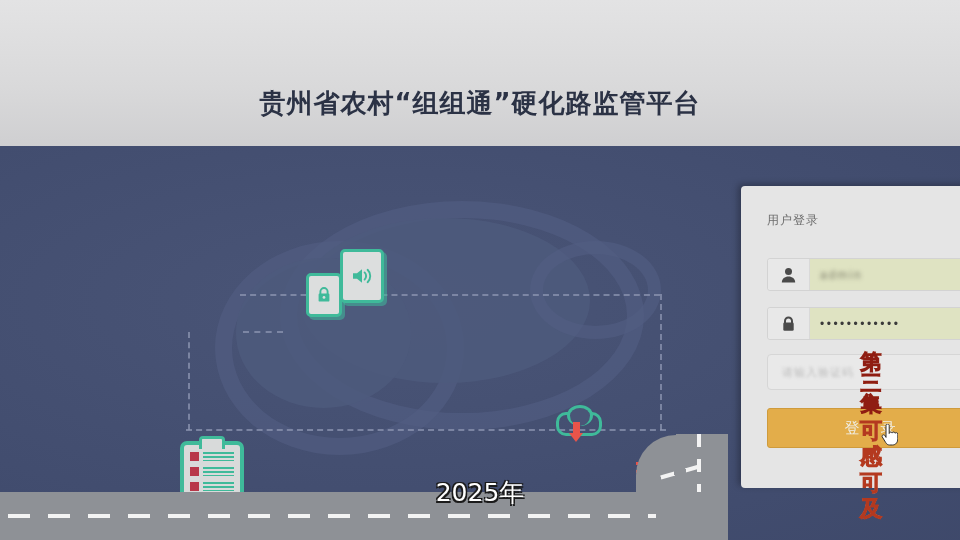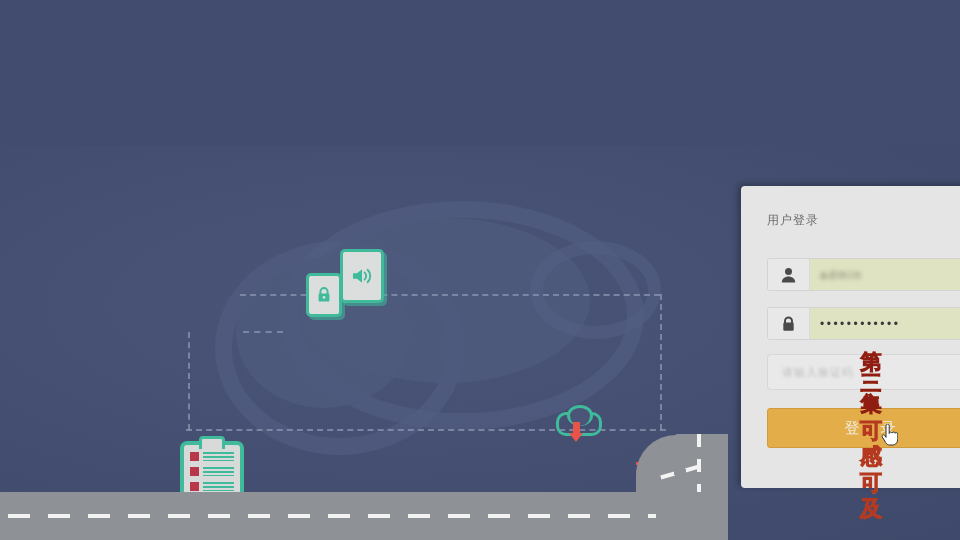--- a/index.html
+++ b/index.html
@@ -143,20 +143,23 @@
       font-size:25px;color:#ffffff;font-weight:500;
       font-family:"DejaVu Sans","Liberation Sans",sans-serif;
       text-shadow:-1.5px -1.5px 0 #1b1b1b,1.5px -1.5px 0 #1b1b1b,
                   -1.5px 1.5px 0 #1b1b1b,1.5px 1.5px 0 #1b1b1b;}
 </style>
 </head>
 <body>
 
 <div id="screen">
 
+  <div id="header">
+    <div id="header-title">贵州省农村“组组通”硬化路监管平台</div>
+  </div>
 
   <div id="stage">
 
     <div class="cloud-ring" style="left:280px;top:55px;width:330px;height:195px;"></div>
     <div class="cloud-ring" style="left:215px;top:95px;width:215px;height:180px;"></div>
     <div class="cloud-bg" style="left:300px;top:72px;width:290px;height:165px;"></div>
     <div class="cloud-bg" style="left:236px;top:112px;width:175px;height:150px;"></div>
     <div class="cloud-ring" style="left:530px;top:95px;width:105px;height:72px;border-width:13px;"></div>
 
     <div class="dash-h" style="left:240px;top:148px;width:420px;"></div>
@@ -308,13 +311,14 @@
     <span>集</span>
   </div>
 
   <div id="tagline">
     <span>可</span>
     <span>感</span>
     <span>可</span>
     <span>及</span>
   </div>
 
+  <div id="subtitle">2025年</div>
 </div>
 
 </body></html>

